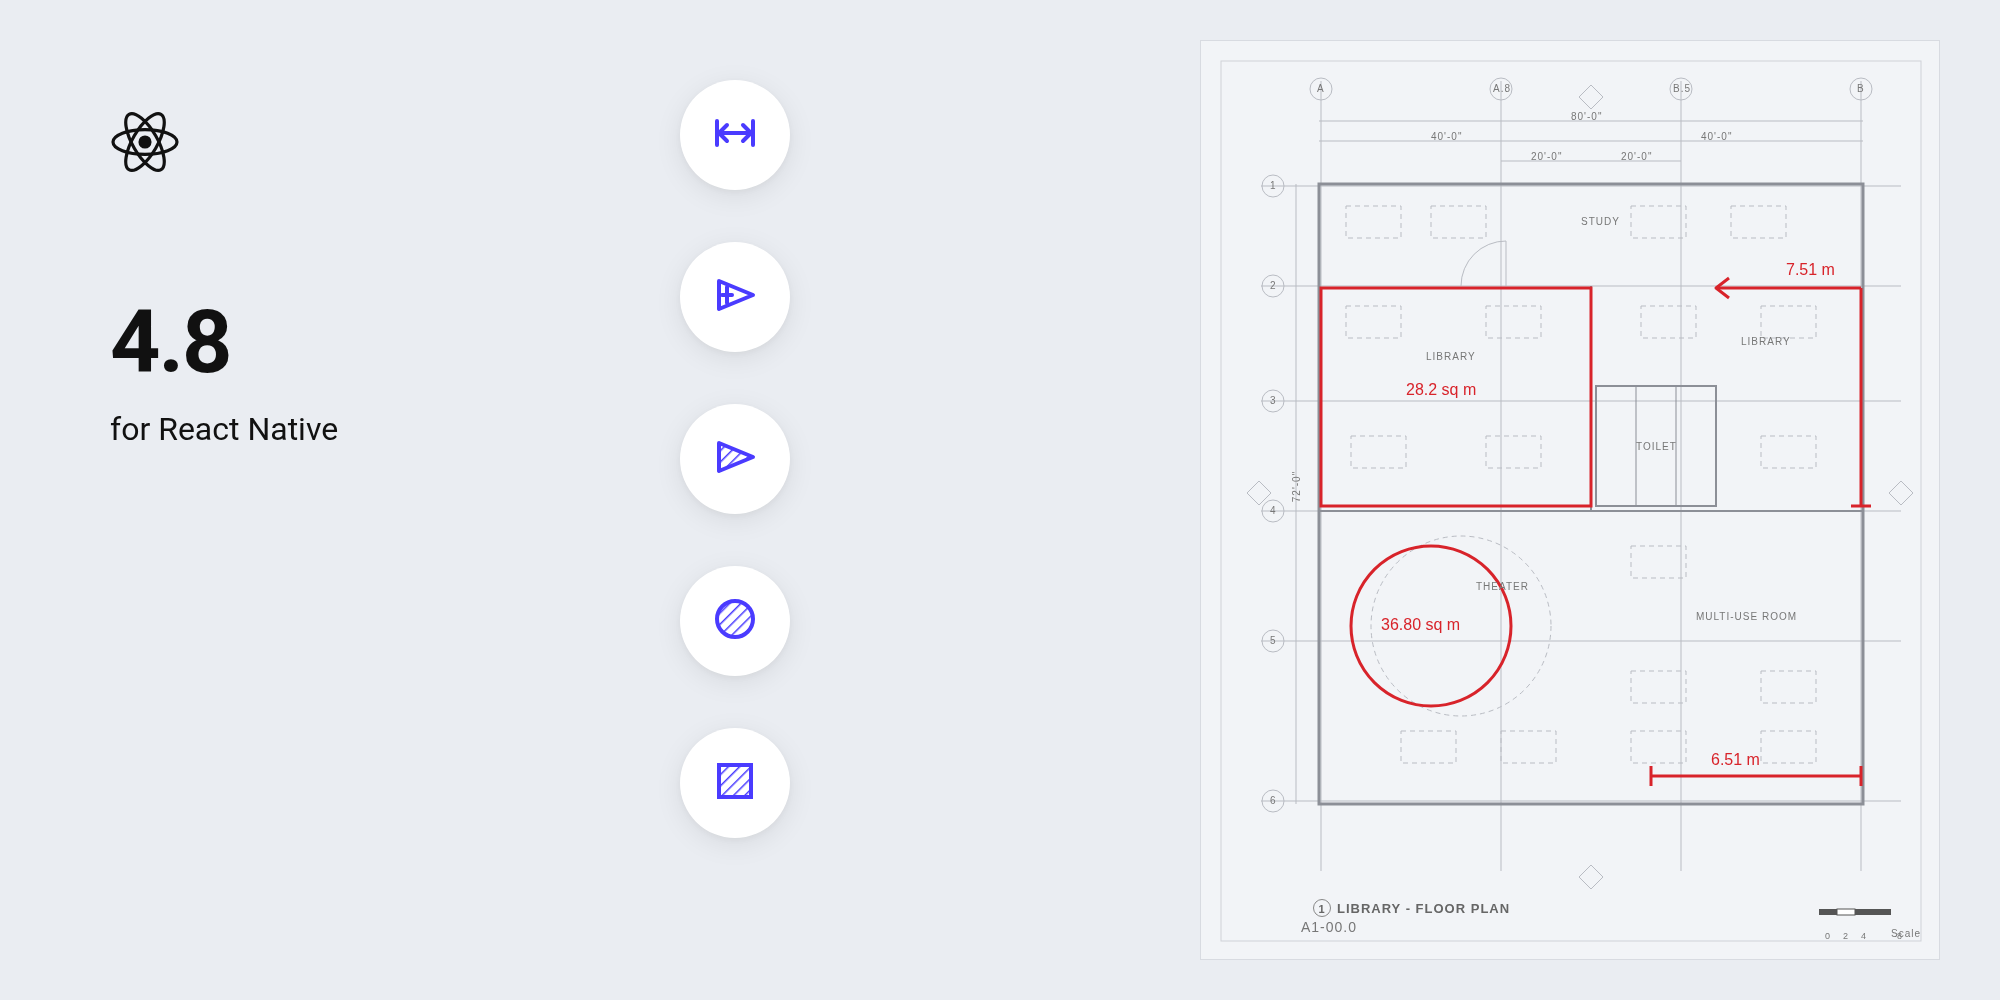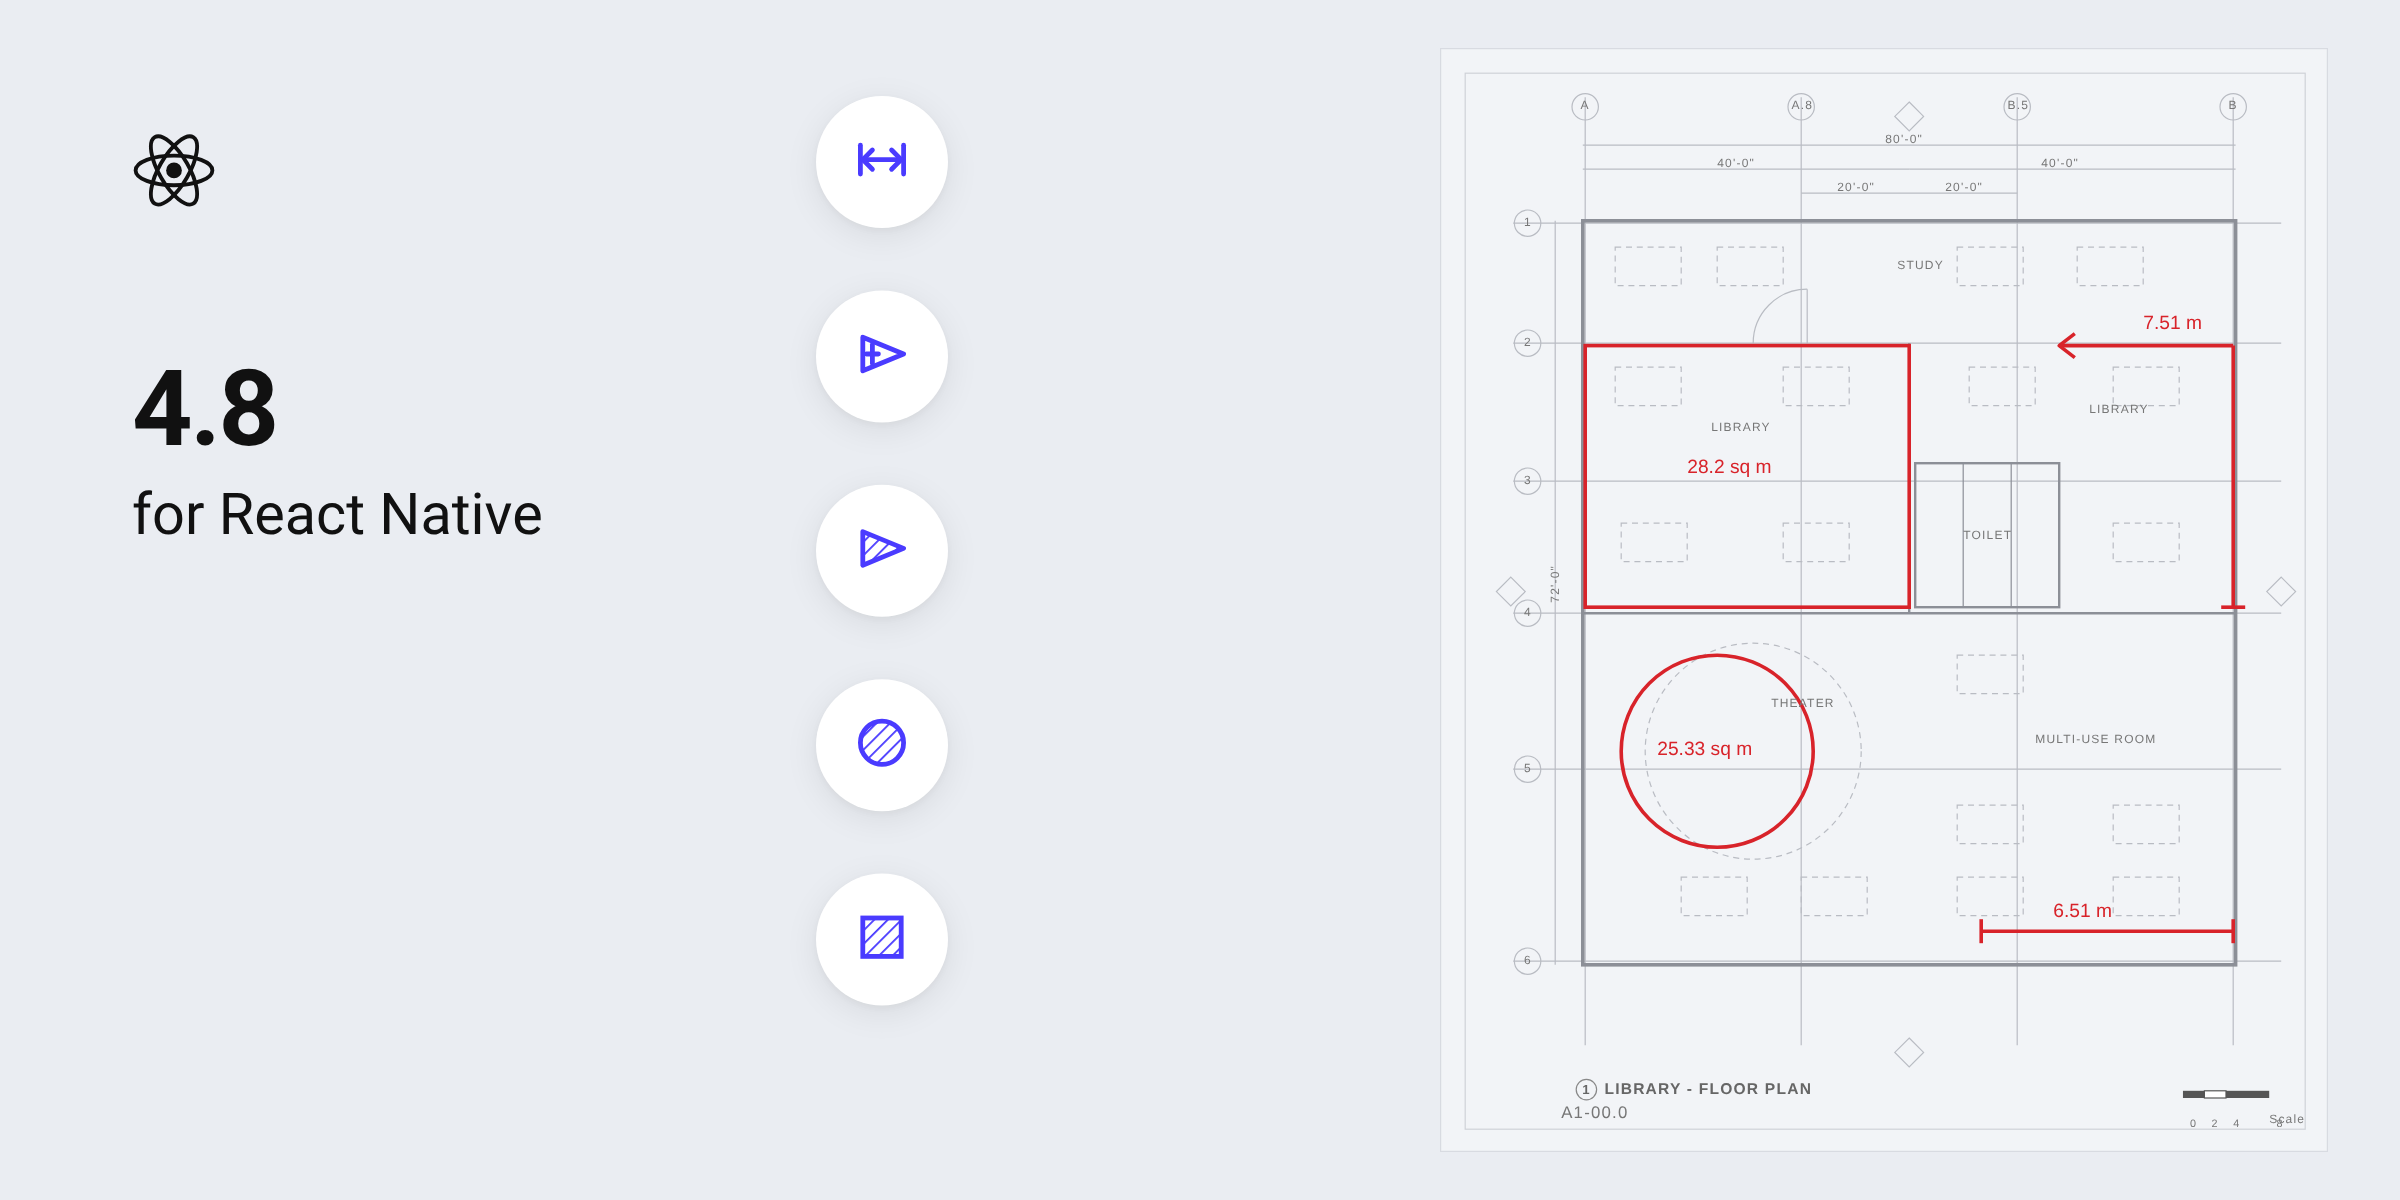--- a/index.html
+++ b/index.html
@@ -20,23 +20,23 @@
     top: 110px;
   }
   .left .logo { margin-bottom: 120px; }
   .left .version {
     font-size: 88px;
     font-weight: 700;
     letter-spacing: -2px;
     line-height: 1;
   }
   .left .subtitle {
-    font-size: 48px;
+    font-size: 32px;
     font-weight: 400;
-    margin-top: 14px;
+    margin-top: 24px;
   }
 
   
   .tools {
     position: absolute;
     left: 680px;
     top: 80px;
     display: flex;
     flex-direction: column;
     gap: 52px;
@@ -289,21 +289,21 @@
   <span class="fp-label" style="left:80px;top:440px;transform:rotate(-90deg)">72'-0"</span>
 
   <span class="fp-label" style="left:380px;top:175px">STUDY</span>
   <span class="fp-label" style="left:225px;top:310px">LIBRARY</span>
   <span class="fp-label" style="left:540px;top:295px">LIBRARY</span>
   <span class="fp-label" style="left:435px;top:400px">TOILET</span>
   <span class="fp-label" style="left:275px;top:540px">THEATER</span>
   <span class="fp-label" style="left:495px;top:570px">MULTI-USE ROOM</span>
 
   <span class="fp-anno" style="left:205px;top:340px">28.2 sq m</span>
-  <span class="fp-anno" style="left:180px;top:575px">25.33 sq m</span>
+  <span class="fp-anno" style="left:180px;top:575px">36.80 sq m</span>
   <span class="fp-anno" style="left:585px;top:220px">7.51 m</span>
   <span class="fp-anno" style="left:510px;top:710px">6.51 m</span>
 
   <span class="fp-title" style="left:100px;top:858px">
     <span style="display:inline-block;border:1px solid #888;border-radius:50%;width:18px;height:18px;text-align:center;font-size:11px;line-height:18px;margin-right:6px">1</span><span>LIBRARY - FLOOR PLAN</span>
   </span>
   <span class="fp-label" style="left:100px;top:878px;font-size:14px">A1-00.0</span>
   <span class="fp-label" style="right:18px;bottom:20px">Scale</span>
   <svg width="90" height="22" style="position:absolute;right:30px;bottom:36px">
     <rect x="0" y="8" width="18" height="6" fill="#555"></rect>

